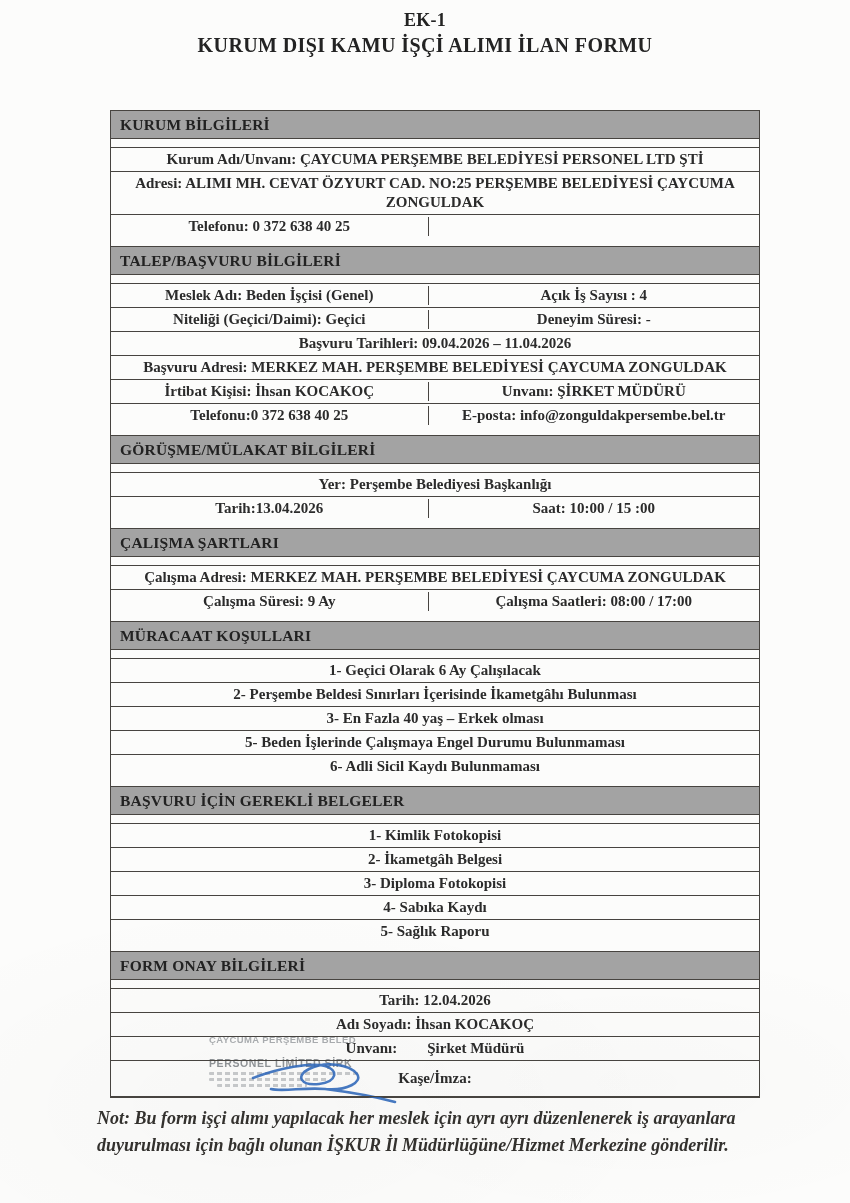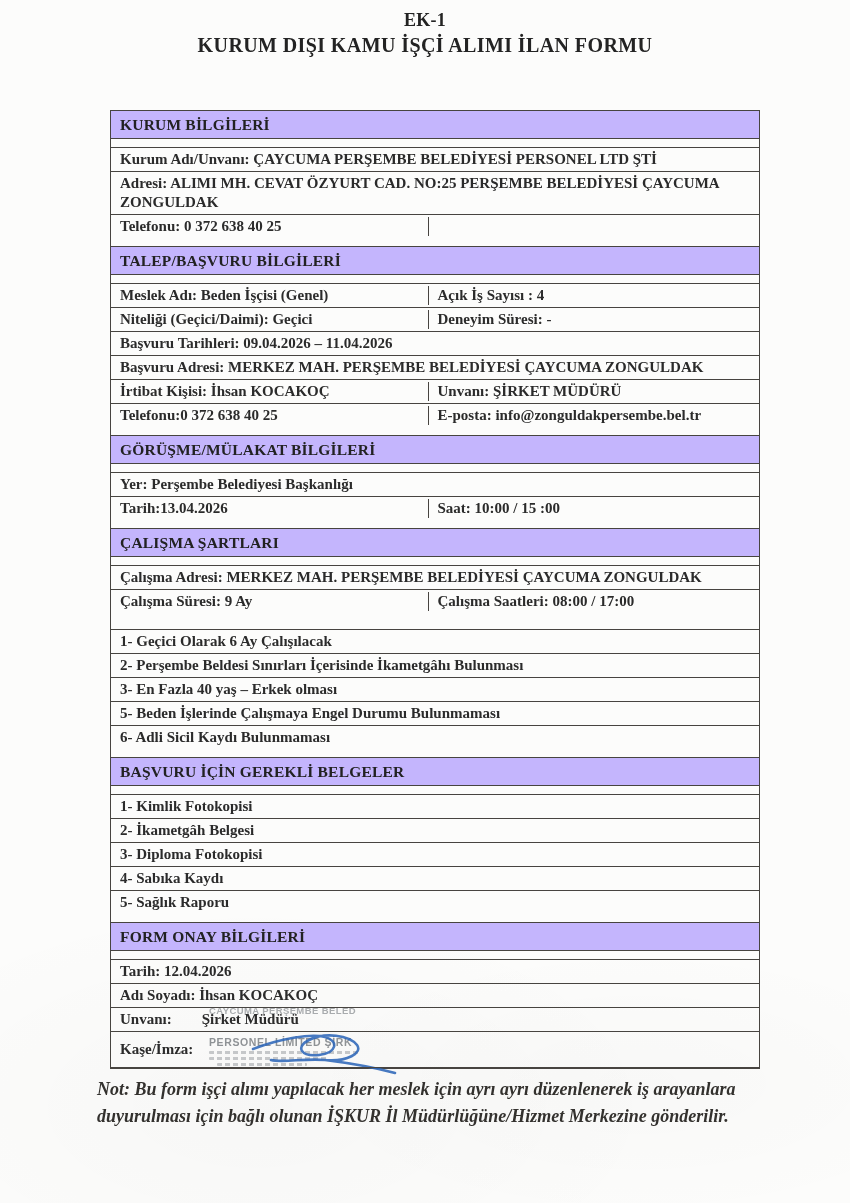--- a/index.html
+++ b/index.html
@@ -27,57 +27,57 @@
   .doc-col{
     position:absolute;left:97px;top:110px;width:666px;
   }
   .form-table{
     margin-left:13px;width:650px;
     border:1.6px solid #474440;
     background:transparent;
     box-sizing:border-box;
   }
   .sec-header{
-    background:#c4b5fd;
+    background:#a3a3a3;
     border-bottom:1.5px solid #474440;
     padding:5px 9px 4px 9px;
     font-size:15.5px;font-weight:bold;letter-spacing:.2px;color:#222;
   }
   .sec-header.not-first{border-top:1.5px solid #474440;}
   .gap{height:8px;}
   .rowgroup{border-top:1.5px solid #474440;position:relative;}
   .row{
     border-bottom:1.5px solid #474440;
     font-size:15px;font-weight:bold;line-height:19px;
     padding:2px 0;
     color:#2b2b2b;
     display:flex;
     position:relative;z-index:2;
   }
   .row:last-child{border-bottom:none;}
-  .cell{padding:0 9px;box-sizing:border-box;}
+  .cell{padding:0 9px;box-sizing:border-box;text-align:center;}
   .cell.full{width:100%;}
   .cell.left{width:49%;border-right:1.5px solid #474440;}
   .cell.right{flex:1;}
   .row.tall{min-height:31px;align-items:center;}
   .unvan-value{margin-left:30px;}
   
   .stamp{
     position:absolute;left:98px;top:45px;width:200px;z-index:1;
     pointer-events:none;
   }
   .stamp-l1{
     font-family:"Liberation Sans",sans-serif;
     font-size:9.5px;font-weight:bold;color:#8e9296;letter-spacing:.4px;
     opacity:.75;white-space:nowrap;
   }
   .stamp-l2{
     font-family:"Liberation Sans",sans-serif;
     font-size:10.5px;font-weight:bold;color:#83878b;letter-spacing:.6px;
-    margin-top:20px;white-space:nowrap;opacity:.9;
+    margin-top:12px;white-space:nowrap;opacity:.9;
   }
   .stamp-noise{
     height:3px;margin-top:3px;opacity:.55;border-radius:1px;
     background:repeating-linear-gradient(90deg,#9b9fa3 0 5px,transparent 5px 8px);
   }
   .stamp-noise.n2{width:150px;}
   .stamp-noise.n3{width:120px;}
   .stamp-noise.n4{width:90px;margin-left:8px;}
   .sig{position:absolute;left:40px;top:14px;z-index:3;}
   .note{
@@ -160,20 +160,21 @@
       <div class="row">
         <div class="cell full">Çalışma Adresi: MERKEZ MAH. PERŞEMBE BELEDİYESİ ÇAYCUMA ZONGULDAK</div>
       </div>
       <div class="row">
         <div class="cell left">Çalışma Süresi: 9 Ay</div>
         <div class="cell right">Çalışma Saatleri: 08:00 / 17:00</div>
       </div>
     </div>
     <div class="gap"></div>
 
+    <div class="sec-header not-first">MÜRACAAT KOŞULLARI</div>
     <div class="gap"></div>
     <div class="rowgroup">
       <div class="row">
           <div class="cell full">1- Geçici Olarak 6 Ay Çalışılacak</div>
         </div>
       <div class="row">
           <div class="cell full">2- Perşembe Beldesi Sınırları İçerisinde İkametgâhı Bulunması</div>
         </div>
       <div class="row">
           <div class="cell full">3- En Fazla 40 yaş – Erkek olması</div>

